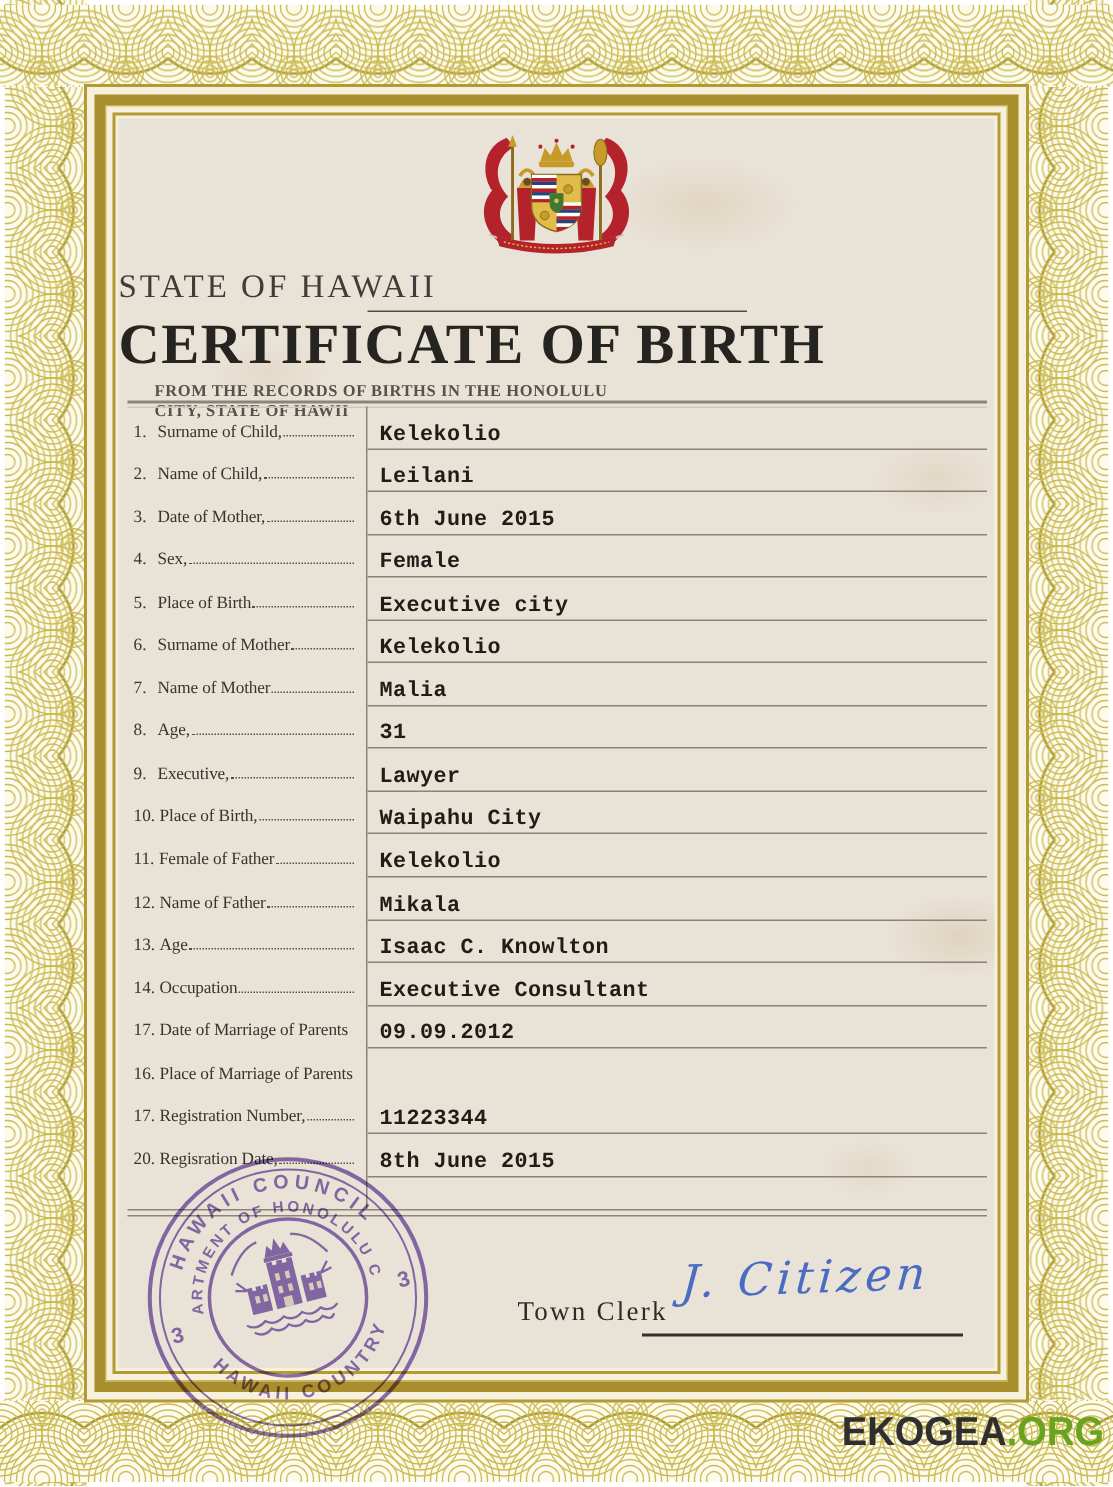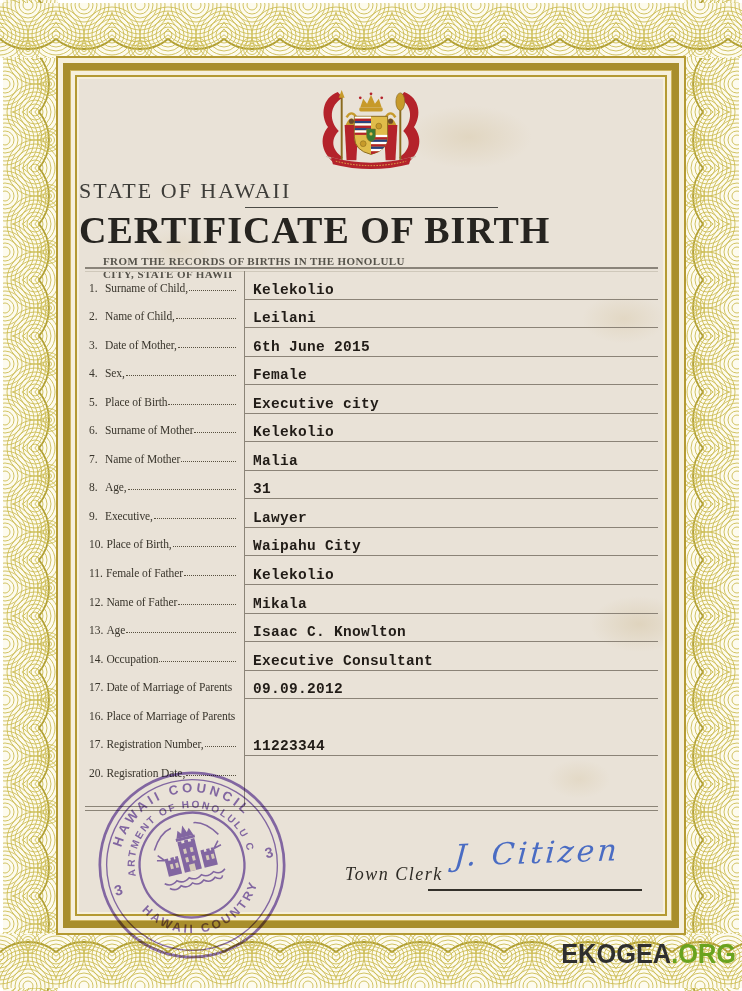--- a/index.html
+++ b/index.html
@@ -46,21 +46,21 @@
   .field-num{font-size:11.5px;color:#39352c;padding:0 3px 6px 4px;min-width:13px;}
   .field-label{font-size:11.5px;color:#39352c;padding-bottom:6px;letter-spacing:-.1px;}
   .leader{flex:1;min-width:6px;border-bottom:1.6px dotted #57503f;margin:0 2px 9px 1px;}
   .value-cell{flex:1;margin-left:7px;border-bottom:1px solid #8b8377;display:flex;align-items:center;}
   .field-value{font-family:"Liberation Mono", monospace;font-size:14.5px;font-weight:700;
                color:#211c17;letter-spacing:.3px;padding:0 0 1px 8px;white-space:nowrap;}
   .bottom-rule{position:absolute;left:6px;right:5px;top:727px;height:3px;
                border-top:1px solid #8b8477;border-bottom:1px solid #8b8477;}
 
   
-  .town-clerk{position:absolute;left:266px;top:785px;font-style:italic;font-size:18px;
+  .town-clerk{position:absolute;left:266px;top:785px;font-size:18px;
               letter-spacing:1.5px;color:#2e2b25;}
   .sig-line{position:absolute;left:349px;top:783px;width:214px;border-bottom:2px solid #33302a;height:27px;}
   .sig-name{position:absolute;left:352px;top:756px;width:212px;text-align:center;
             font-style:italic;font-size:30px;letter-spacing:3px;color:#4a6cc3;
             transform:rotate(-2deg) skewX(-6deg);font-family:"DejaVu Serif", serif;}
 
   
   .stamp{position:absolute;left:95px;top:768px;width:194px;height:194px;z-index:5;
          mix-blend-mode:multiply;opacity:.88;}
 
@@ -439,20 +439,23 @@
       <span class="field-value">11223344</span>
     </div>
   </div>
 
   <div class="row">
     <div class="label-cell">
       <span class="field-num">20.</span>
       <span class="field-label">Regisration Date,</span>
       <span class="leader"></span>
     </div>
+    <div class="value-cell">
+      <span class="field-value">8th June 2015</span>
+    </div>
   </div>
 </div>
     <div class="bottom-rule"></div>
 
     <div class="town-clerk">Town Clerk</div>
     <div class="sig-line"></div>
     <div class="sig-name">J. Citizen</div>
   </div>
 
   <svg class="stamp" viewBox="0 0 200 200">

